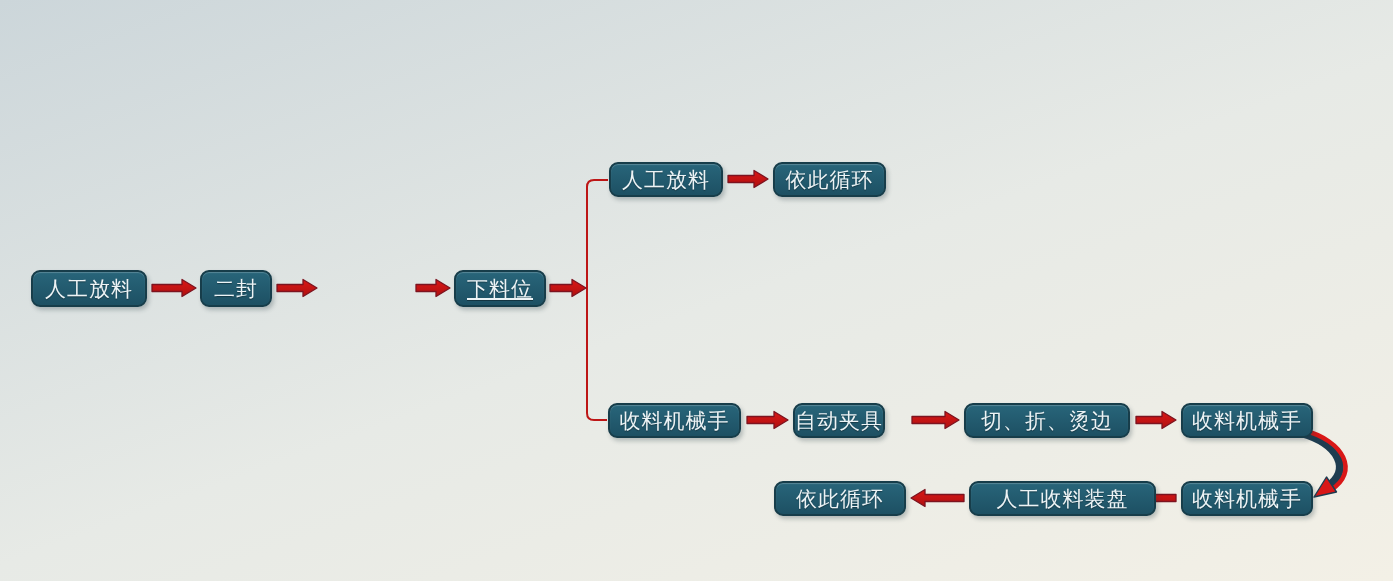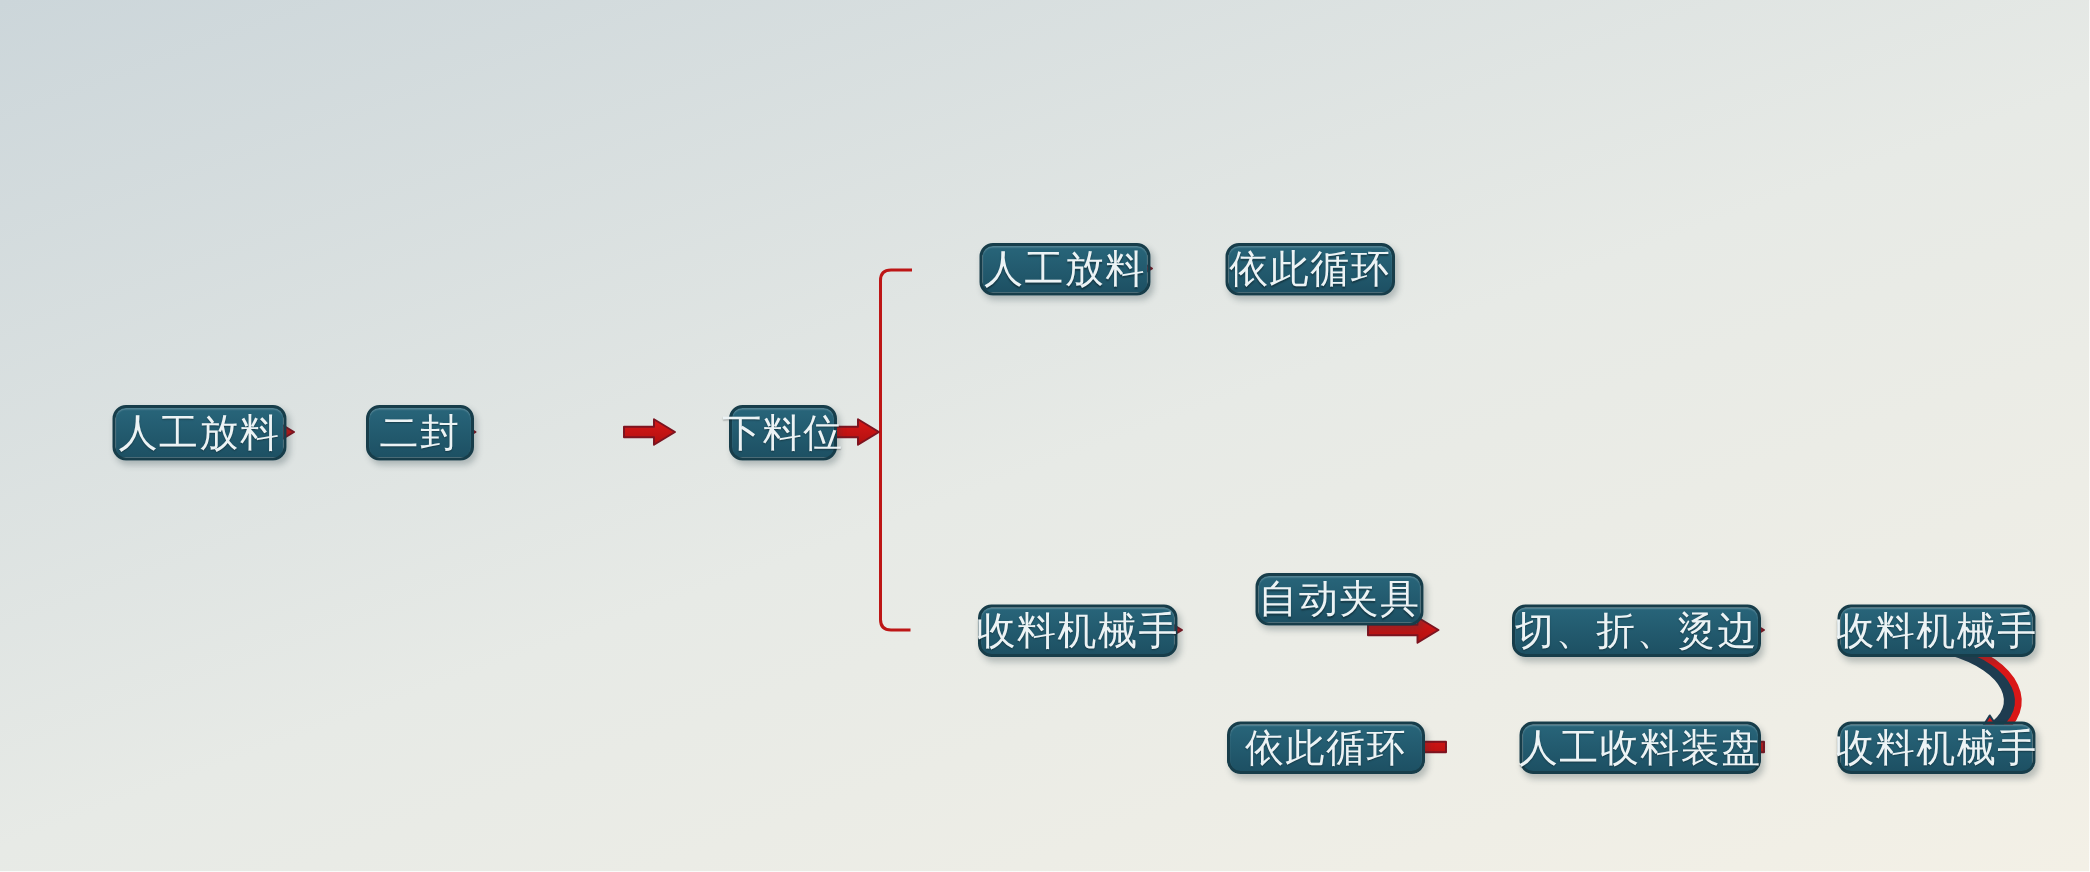--- a/index.html
+++ b/index.html
@@ -21,26 +21,25 @@
     pointer-events: none;
   }
   .node {
     position: absolute;
     box-sizing: border-box;
     display: flex; align-items: center; justify-content: center;
     background: linear-gradient(180deg, var(--node-fill-top) 0%, var(--node-fill-bottom) 100%);
     border: 2px solid var(--node-border);
     border-radius: 9px;
     color: var(--node-text);
-    font-size: 26px;
+    font-size: 21px;
     letter-spacing: 1px;
     white-space: nowrap;
     box-shadow: inset 0 1px 1px rgba(255,255,255,0.22), 2px 3px 4px rgba(40,60,70,0.28);
     text-shadow: 0 1px 1px rgba(0,0,0,0.35);
-    margin-left: 44px;
   }
 </style>
 </head>
 <body>
 
 <div id="canvas">
   <svg id="arrow-layer" width="1393" height="581" viewBox="0 0 1393 581" xmlns="http://www.w3.org/2000/svg">
     <defs>
       <linearGradient id="arrowGrad" x1="0" y1="0" x2="0" y2="1">
         <stop id="arrowGradTop" offset="0" stop-color="#d91717"></stop>
@@ -63,23 +62,23 @@
         <polygon points="1176,494.5 1148,494.5 1148,489.5 1134,498 1148,506.5 1148,501.5 1176,501.5" fill="url(#arrowGrad)" stroke="#7c1420" stroke-width="1.3" stroke-linejoin="round"></polygon>
       </g>
     <g id="curved-arrow-group">
         <path d="M 1301,433 C 1339,444 1352,470 1327,487" fill="none" stroke="#1e3c50" stroke-width="8" stroke-linecap="round"></path>
         <path d="M 1303,430 C 1345,441 1359,472 1331,490" fill="none" stroke="#d91717" stroke-width="4.5" stroke-linecap="round"></path>
         <polygon points="1314,497 1326.5,477 1336.5,492" fill="#d91717" stroke="#1e3c50" stroke-width="1.4" stroke-linejoin="round"></polygon>
       </g>
   </svg>
 <div class="node" style="left: 31px; top: 270px; width: 116px; height: 37px;">人工放料</div>
     <div class="node" style="left: 200px; top: 270px; width: 72px; height: 37px;">二封</div>
-    <div class="node" style="left: 442px; top: 270px; width: 72px; height: 37px;">下料位</div>
+    <div class="node" style="left: 454px; top: 270px; width: 92px; height: 37px; text-decoration: underline;">下料位</div>
     <div class="node" style="left: 609px; top: 162px; width: 114px; height: 35px;">人工放料</div>
     <div class="node" style="left: 773px; top: 162px; width: 113px; height: 35px;">依此循环</div>
     <div class="node" style="left: 608px; top: 403px; width: 133px; height: 35px;">收料机械手</div>
-    <div class="node" style="left: 793px; top: 382px; width: 112px; height: 35px;">自动夹具</div>
+    <div class="node" style="left: 793px; top: 403px; width: 92px; height: 35px;">自动夹具</div>
     <div class="node" style="left: 964px; top: 403px; width: 166px; height: 35px;">切、折、烫边</div>
     <div class="node" style="left: 1181px; top: 403px; width: 132px; height: 35px;">收料机械手</div>
     <div class="node" style="left: 774px; top: 481px; width: 132px; height: 35px;">依此循环</div>
-    <div class="node" style="left: 969px; top: 481px; width: 161px; height: 35px;">人工收料装盘</div>
+    <div class="node" style="left: 969px; top: 481px; width: 187px; height: 35px;">人工收料装盘</div>
     <div class="node" style="left: 1181px; top: 481px; width: 132px; height: 35px;">收料机械手</div>
   </div>
 
 </body></html>

